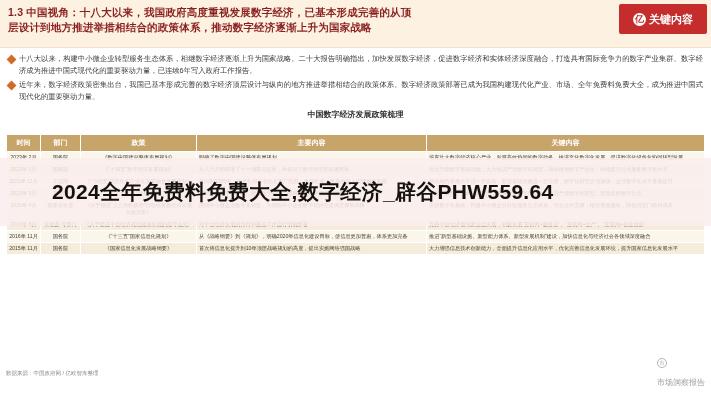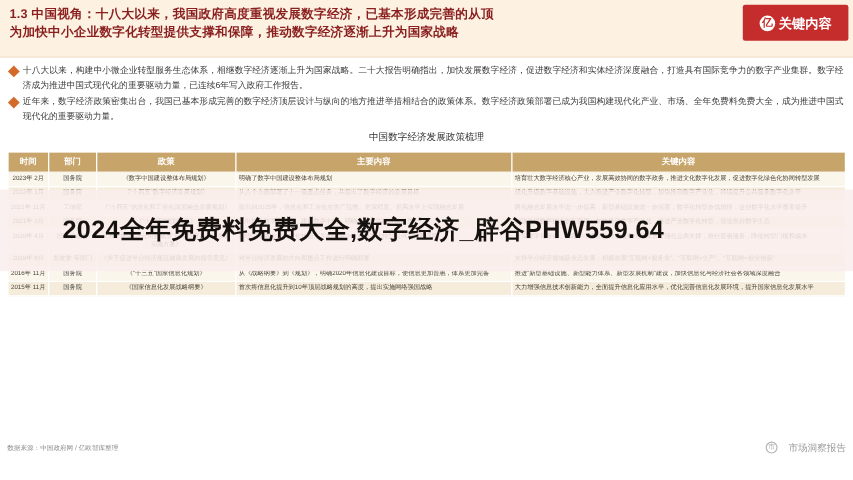--- a/index.html
+++ b/index.html
@@ -78,23 +78,23 @@
     font-size: 7.3px;
     color: #3b3b3b;
     line-height: 11.5px;
     text-align: justify;
   }
 
   
   .tbl-title {
     text-align: center;
     font-size: 8px;
-    font-weight: normal;
+    font-weight: bold;
     color: #333;
-    padding: 2px 0 6px;
+    padding: 2px 0 14px;
   }
   .tbl-wrap {
     padding: 0 6px;
   }
   table {
     width: 100%;
     border-collapse: collapse;
     table-layout: fixed;
   }
   th {
@@ -135,24 +135,25 @@
     padding: 2px 6px;
     font-size: 5.5px;
     color: #8b8b8b;
     display: flex;
     justify-content: space-between;
     align-items: center;
     background: #fff;
   }
   .watermark-br {
     display: flex;
-    align-items: center;
+    align-items: flex-start;
     gap: 9px;
     color: #9b9b9b;
     font-size: 8px;
+    flex-direction: column;
   }
   .wm-circle {
     width: 10px; height: 10px;
     border-radius: 50%;
     border: 1px solid #b5b5b5;
     font-size: 6px;
     line-height: 9px;
     text-align: center;
     color: #b5b5b5;
   }
@@ -177,21 +178,21 @@
     word-break: break-all;
   }
 </style>
 </head>
 <body>
 
 <div class="page">
 
   <div class="header">
     <div class="hdr-title">1.3 中国视角：十八大以来，我国政府高度重视发展数字经济，已基本形成完善的从顶</div>
-    <div class="hdr-title">为加快中小企业数字化转型提供支撑和保障，推动数字经济逐渐上升为国家战略</div>
+    <div class="hdr-title">层设计到地方推进举措相结合的政策体系，推动数字经济逐渐上升为国家战略</div>
     <div class="logo">
       <span class="mark">亿</span>
       <span>关键内容</span>
     </div>
   </div>
 
   <div class="bullets">
     <div class="bullet">
       <span class="diamond"></span>
       <span class="btext">十八大以来，构建中小微企业转型服务生态体系，相继数字经济逐渐上升为国家战略。二十大报告明确指出，加快发展数字经济，促进数字经济和实体经济深度融合，打造具有国际竞争力的数字产业集群。数字经济成为推进中国式现代化的重要驱动力量，已连续6年写入政府工作报告。</span>

